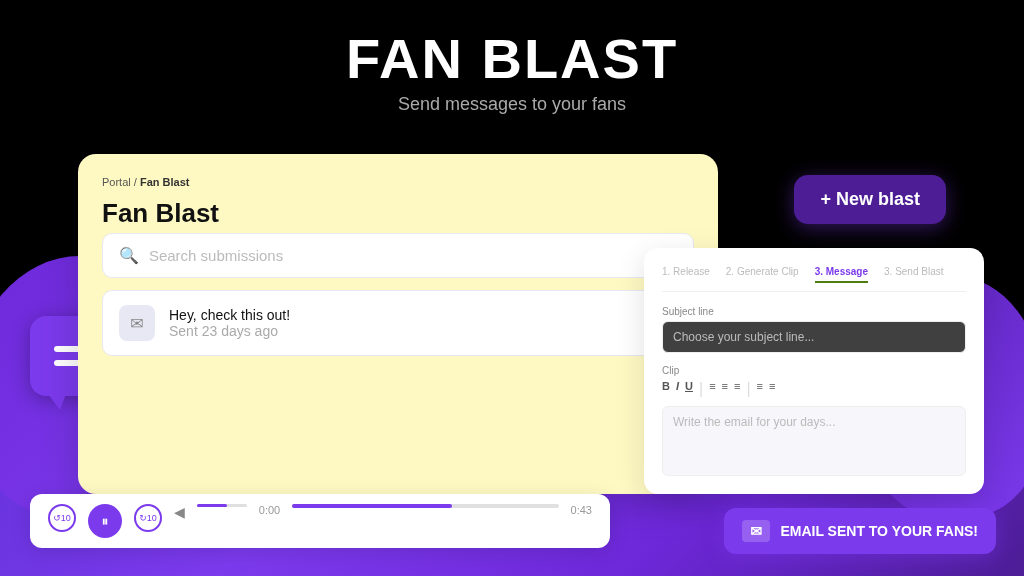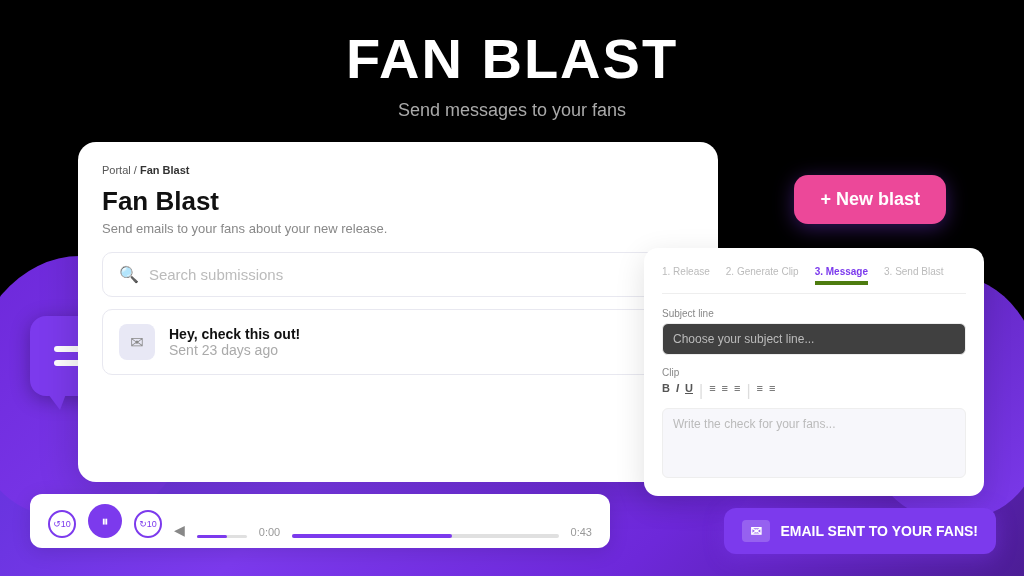--- a/index.html
+++ b/index.html
@@ -22,21 +22,21 @@
     .header h1 {
       color: #fff;
       font-size: 56px;
       font-weight: 900;
       letter-spacing: 2px;
       line-height: 1.1;
     }
     .header p {
       color: #aaa;
       font-size: 18px;
-      margin-top: 10px;
+      margin-top: 4px;
     }
 
     
     .purple-blob {
       position: absolute;
       bottom: 0;
       left: 0;
       width: 100%;
       height: 320px;
       background: linear-gradient(135deg, #5a2fd4 0%, #7c3aed 40%, #6d28d9 70%, #4c1d95 100%);
@@ -99,24 +99,24 @@
       width: 52px;
       height: 6px;
       background: #fff;
       border-radius: 3px;
     }
     .chat-line.short { width: 36px; }
 
     
     .main-card {
       position: absolute;
-      top: 142px;
+      top: 154px;
       left: 78px;
       width: 640px;
-      background: #ffffff;
+      background: #fef9c3;
       border-radius: 18px;
       padding: 22px 24px 20px;
       z-index: 10;
       box-shadow: 0 8px 40px rgba(0,0,0,0.18);
       min-height: 340px;
     }
 
     .breadcrumb {
       font-size: 11px;
       color: #888;
@@ -134,21 +134,21 @@
       font-size: 13px;
       color: #888;
       margin-bottom: 16px;
     }
 
     
     .new-blast-btn {
       position: absolute;
       top: 175px;
       right: 78px;
-      background: #ec4899;
+      background: #4c1d95;
       color: #fff;
       border: none;
       border-radius: 14px;
       padding: 14px 26px;
       font-size: 18px;
       font-weight: 700;
       cursor: pointer;
       z-index: 15;
       box-shadow: 0 4px 20px rgba(124,58,237,0.4);
       white-space: nowrap;
@@ -191,39 +191,39 @@
       background: #e8e8f5;
       border-radius: 8px;
       display: flex;
       align-items: center;
       justify-content: center;
       color: #888;
       font-size: 16px;
     }
     .email-item-title {
       font-size: 14px;
-      font-weight: 700;
+      font-weight: 400;
       color: #111;
     }
     .email-item-sub {
       font-size: 14px;
       color: #aaa;
     }
 
     
     .audio-player {
       position: absolute;
       bottom: 28px;
       left: 30px;
       width: 580px;
       background: #fff;
       border-radius: 12px;
       padding: 10px 18px;
       display: flex;
-      align-items: flex-end;
+      align-items: flex-start;
       gap: 12px;
       z-index: 15;
       box-shadow: 0 4px 20px rgba(0,0,0,0.12);
     }
     .audio-btn {
       width: 28px;
       height: 28px;
       border-radius: 50%;
       border: 2px solid #7c3aed;
       display: flex;
@@ -300,21 +300,21 @@
       padding-bottom: 8px;
     }
     .step-tab {
       font-size: 10px;
       color: #bbb;
       cursor: pointer;
       padding-bottom: 4px;
     }
     .step-tab.active {
       color: #7c3aed;
-      border-bottom: 4px solid #4d7c0f;
+      border-bottom: 2px solid #4d7c0f;
       font-weight: 600;
     }
 
     .field-label {
       font-size: 10px;
       color: #888;
       margin-bottom: 4px;
     }
     .field-input {
       background: #404040;
@@ -399,21 +399,20 @@
 
 <button class="new-blast-btn">+ New blast</button>
 
 <div class="main-card">
   <div class="breadcrumb">
     <span>Portal</span>
     <span> / </span>
     <span style="font-weight:600;color:#333;">Fan Blast</span>
   </div>
   <div class="card-title">Fan Blast</div>
-  <div class="card-subtitle">Send emails to your fans about your new release.</div>
 
   <div class="search-bar">
     <span class="search-icon">🔍</span>
     <span class="search-text">Search submissions</span>
   </div>
 
   <div class="email-item">
     <div class="email-icon-wrap">
       <span>✉</span>
     </div>
@@ -442,21 +441,21 @@
     <span class="toolbar-btn italic">I</span>
     <span class="toolbar-btn" style="text-decoration:underline;">U</span>
     <span class="toolbar-sep">|</span>
     <span class="toolbar-btn">≡</span>
     <span class="toolbar-btn">≡</span>
     <span class="toolbar-btn">≡</span>
     <span class="toolbar-sep">|</span>
     <span class="toolbar-btn">≡</span>
     <span class="toolbar-btn">≡</span>
   </div>
-  <div class="body-input">Write the check for your fans...</div>
+  <div class="body-input">Write the email for your days...</div>
 </div>
 
 <div class="audio-player">
   <div class="audio-btn">
     <span style="font-size:9px;">↺10</span>
   </div>
   <div class="play-btn">
     <span>⏸</span>
   </div>
   <div class="audio-btn">

